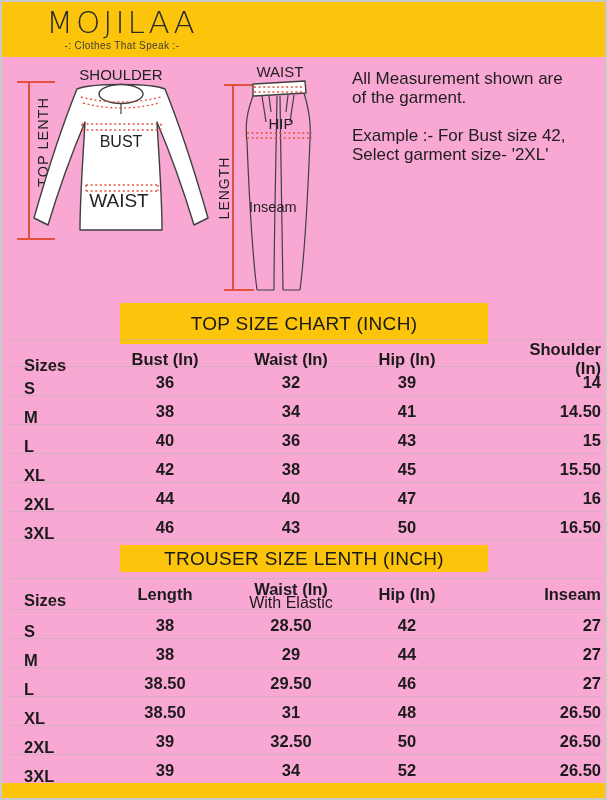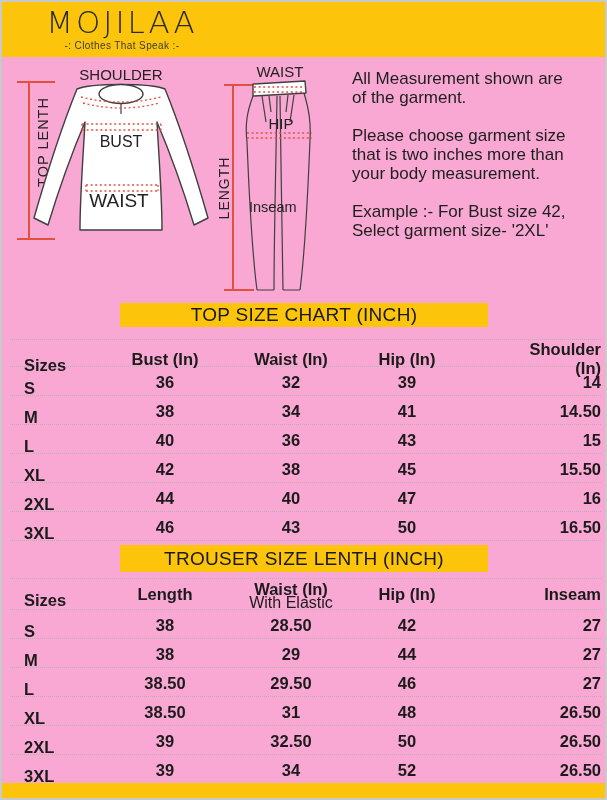--- a/index.html
+++ b/index.html
@@ -27,21 +27,21 @@
   .dash{stroke:var(--red);stroke-width:1.3;fill:none;stroke-dasharray:2 2.6;}
   .outline{stroke:var(--outline);stroke-width:1.4;fill:#fff;stroke-linejoin:round;}
   .outline-nf{stroke:var(--outline);stroke-width:1.2;fill:none;stroke-linejoin:round;}
   
   .notes{position:absolute;left:350px;top:67px;width:252px;font-size:17px;line-height:19px;color:#1e1e1e;}
   .note-p{margin:0 0 19px 0;}
   
   .banner{position:absolute;left:118px;width:368px;background:var(--yellow);
           display:flex;align-items:center;justify-content:center;
           font-size:19px;letter-spacing:.3px;color:#191919;}
-  #banner-top{top:301px;height:24px;}
+  #banner-top{top:301px;height:41px;}
   #banner-trouser{top:543px;height:27px;}
   
   .size-table{position:absolute;left:8px;width:591px;}
   #table-top{top:337px;}
   #table-trouser{top:576px;}
   .t-row{display:grid;grid-template-columns:90px 130px 122px 110px 1fr;
          align-items:center;border-bottom:1px dotted var(--dot);
          font-size:16.5px;font-weight:bold;color:#1b1b1b;}
   .t-row{height:28px;}
   .t-row.head{border-top:1px dotted var(--dot);height:26px;}
@@ -127,25 +127,20 @@
     <text x="65" y="69" text-anchor="middle" font-size="15">HIP</text>
     <text x="33" y="152" text-anchor="start" font-size="14.5">Inseam</text>
   </svg>
 
   <div class="notes">
     <div class="note-p">
       <div>All Measurement shown are</div>
       <div>of the garment.</div>
     </div>
     <div class="note-p">
-      <div>Please choose garment size</div>
-      <div>that is two inches more than</div>
-      <div>your body measurement.</div>
-    </div>
-    <div class="note-p">
       <div>Example :- For Bust size 42,</div>
       <div>Select garment size- '2XL'</div>
     </div>
   </div>
 
   <div id="banner-top" class="banner">
     <span>TOP SIZE CHART (INCH)</span>
   </div>
 
   <div id="table-top" class="size-table">

